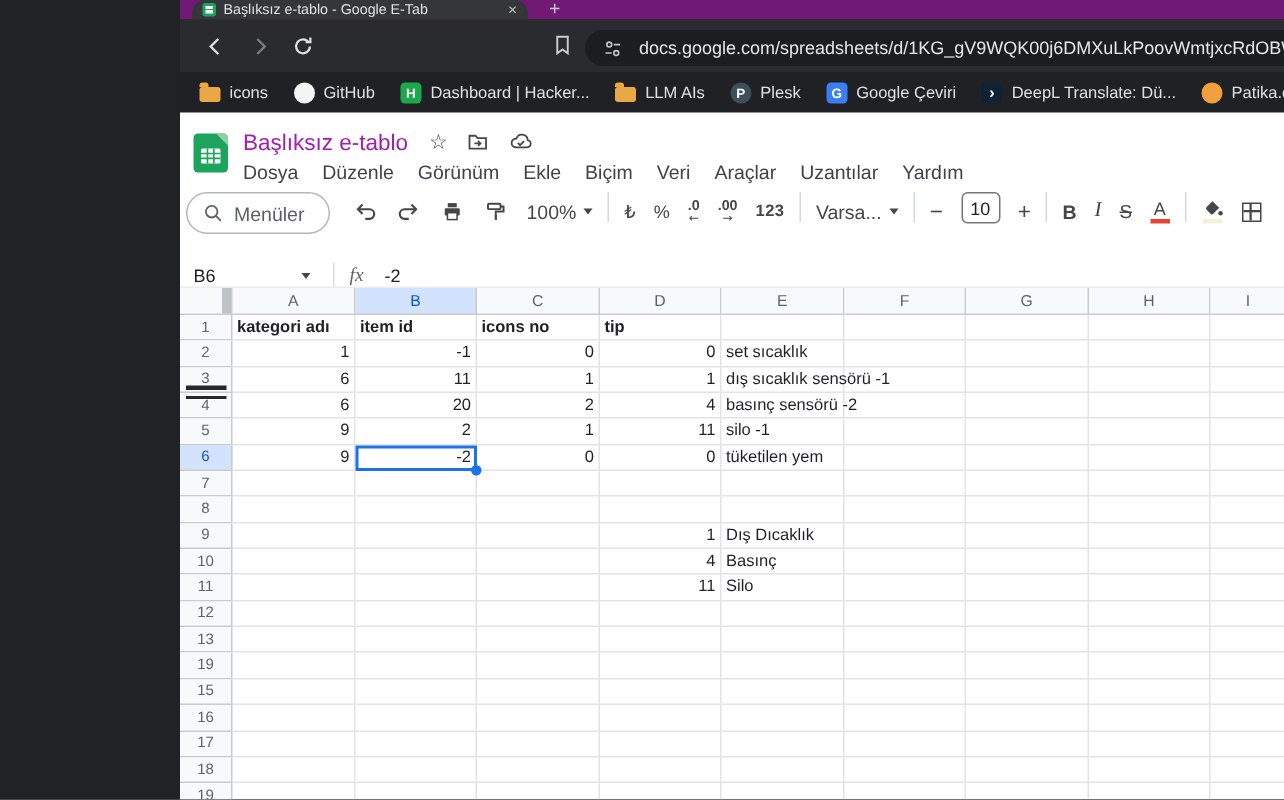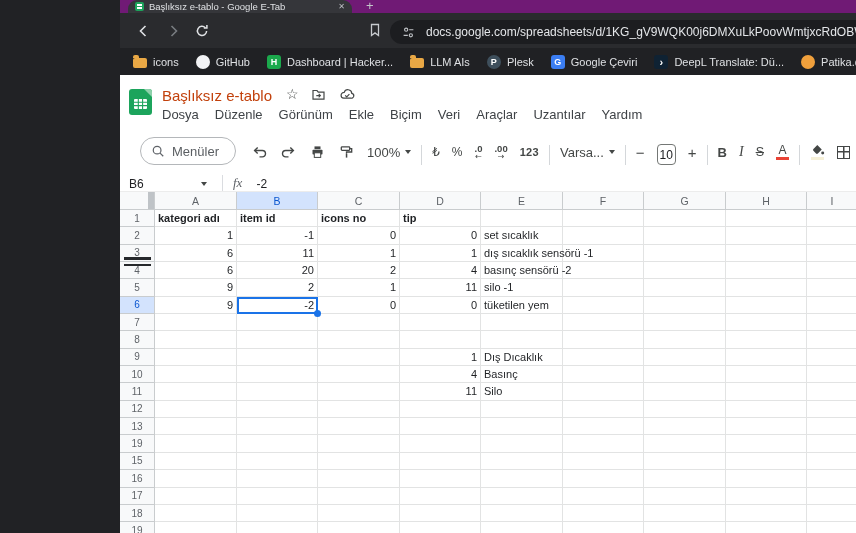--- a/index.html
+++ b/index.html
@@ -23,26 +23,26 @@
 
 .bookmarks{position:absolute;left:0;top:48px;width:100%;height:27px;background:#202124;display:flex;align-items:center;gap:17px;padding-left:13px;overflow:hidden}
 .bm{display:flex;align-items:center;gap:6px;flex:0 0 auto}
 .bm-label{font-size:11px;color:#dee0e3;white-space:nowrap}
 .bm-ic{width:14px;height:14px;border-radius:3px;display:flex;align-items:center;justify-content:center;font-size:9px;font-weight:bold;color:#fff;flex:0 0 auto}
 .bm-folder{width:14px;height:10px;background:#e9a845;border-radius:2px;margin-top:2px;position:relative}
 .bm-folder:before{content:"";position:absolute;top:-3px;left:0;width:6px;height:3px;background:#e9a845;border-radius:2px 2px 0 0}
 
 .sheets{position:absolute;left:0;top:75px;width:100%;height:458px;background:#fff}
 .logo{position:absolute;left:8px;top:13px}
-.doc-title{position:absolute;left:42px;top:12px;font-size:15px;color:#c2410c;white-space:nowrap}
+.doc-title{position:absolute;left:42px;top:12px;font-size:15px;color:#a21caf;white-space:nowrap}
 .title-icons{position:absolute;left:166px;top:11px;display:flex;gap:11px;align-items:center;color:#444746}
 .star{font-size:14px;line-height:16px;color:#444746}
 .menubar{position:absolute;left:34px;top:30px;display:flex}
 .menu-item{font-size:13px;color:#3f4347;padding:2px 8px;white-space:nowrap;background:none;border:none;font-family:inherit}
-.toolbar{position:absolute;left:0;top:53px;width:100%;height:37px;display:flex;align-items:flex-end;padding-left:20px;color:#444746}
+.toolbar{position:absolute;left:0;top:53px;width:100%;height:37px;display:flex;align-items:flex-start;padding-left:4px;color:#444746}
 .pill{display:flex;align-items:center;gap:7px;border:1px solid #b4b7ba;border-radius:14px;height:28px;padding:0 16px 0 10px;margin-right:9px;background:#fff}
 .pill-label{font-size:13px;color:#5a5e62}
 .tb{display:flex;align-items:center;justify-content:center;height:26px;padding:0 6px;flex:0 0 auto}
 .sep{width:1px;height:20px;background:#d4d7da;margin:0 4px;flex:0 0 auto}
 .caret{width:0;height:0;border-left:3.5px solid transparent;border-right:3.5px solid transparent;border-top:4px solid #444746;margin-left:5px}
 .zoom-label,.font-label{font-size:13px;color:#444746}
 .fsize-box{width:26px;height:21px;border:1px solid #747775;border-radius:4px;display:flex;align-items:center;justify-content:center;font-size:12px;color:#202124;margin:0 6px}
 .pm{font-size:15px;color:#444746}
 .bold-ic{font-weight:bold;font-size:13px}
 .italic-ic{font-family:"Liberation Serif",serif;font-style:italic;font-size:14px}

